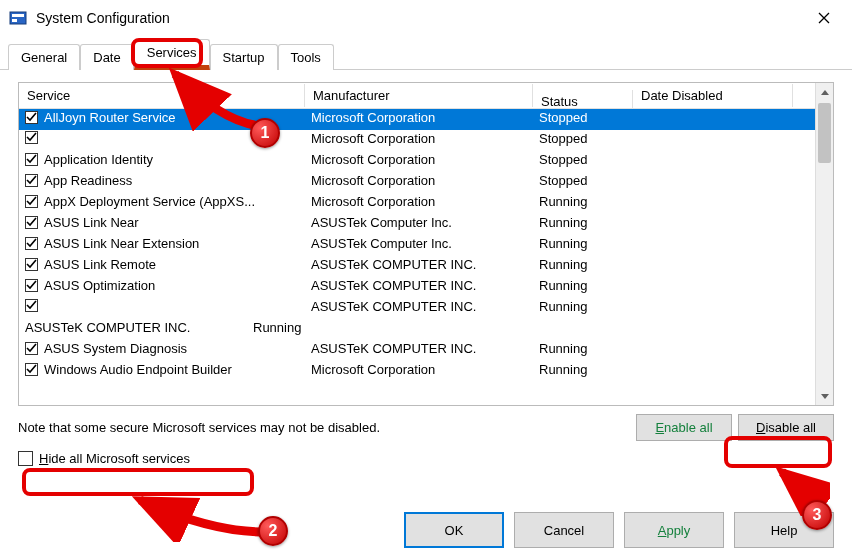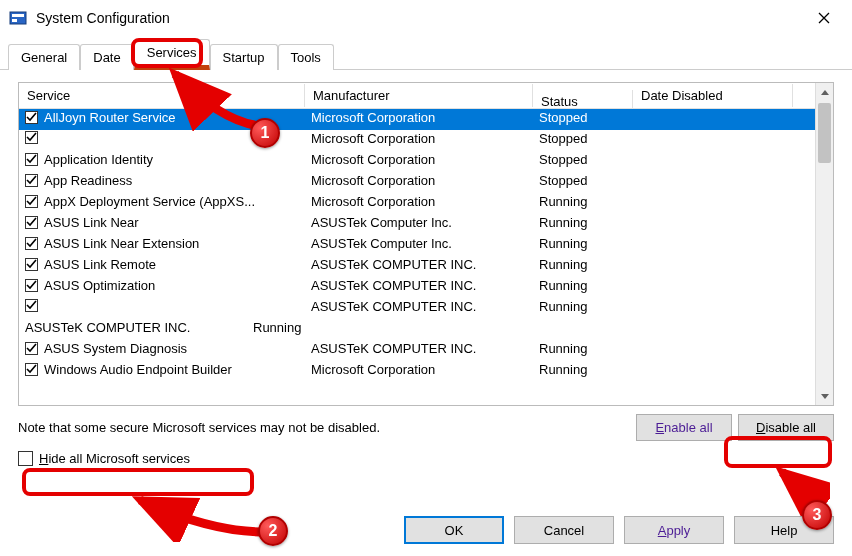--- a/index.html
+++ b/index.html
@@ -46,29 +46,29 @@
 
 .scrollbar { position: absolute; right: 0; top: 0; width: 18px; height: 100%; background: #f0f0f0; border-left: 1px solid #ddd; }
 .scroll-up, .scroll-down { height: 18px; display: flex; align-items: center; justify-content: center; background: #f0f0f0; cursor: pointer; }
 .scroll-thumb { position: absolute; left: 2px; right: 2px; top: 20px; height: 60px; background: #c2c2c2; border-radius: 2px; }
 
 
 .note-row { display: flex; align-items: center; justify-content: space-between; padding: 8px 0 4px 0; }
 .note { color: #000; }
 .btn-row-right { display: flex; gap: 6px; }
 .btn { min-width: 96px; height: 27px; border: 1px solid #adadad; background: #e1e1e1; cursor: pointer; padding: 0 10px; }
-.btn:disabled, .btn.disabled { color: #4c1d95; cursor: default; }
+.btn:disabled, .btn.disabled { color: #15803d; cursor: default; }
 
 
 .hide-row { display: flex; align-items: center; margin-top: 6px; }
 .hide-row .chk { width: 15px; height: 15px; margin-right: 6px; border: 1px solid #333; }
 
 
 .footer { position: absolute; left: 0; right: 0; bottom: 0; height: 52px; display: flex; align-items: center; justify-content: flex-end; gap: 10px; padding: 0 18px; border-top: 0; }
-.footer .btn { min-width: 100px; height: 28px; }
+.footer .btn { min-width: 100px; height: 36px; }
 .btn-default { border: 2px solid #0078d7; }
 
 
 .anno-circle { position: absolute; width: 30px; height: 30px; border-radius: 50%; background: radial-gradient(circle at 30% 30%, #ff5a5a, #c10000); border: 2px solid #b00000; color: #fff; font-weight: bold; font-size: 16px; display: flex; align-items: center; justify-content: center; z-index: 60; box-shadow: 0 1px 3px rgba(0,0,0,.4); pointer-events: none; }
 .anno-arrow { position: absolute; z-index: 55; pointer-events: none; }
 </style>
 </head>
 <body>
 
 <div class="titlebar">

